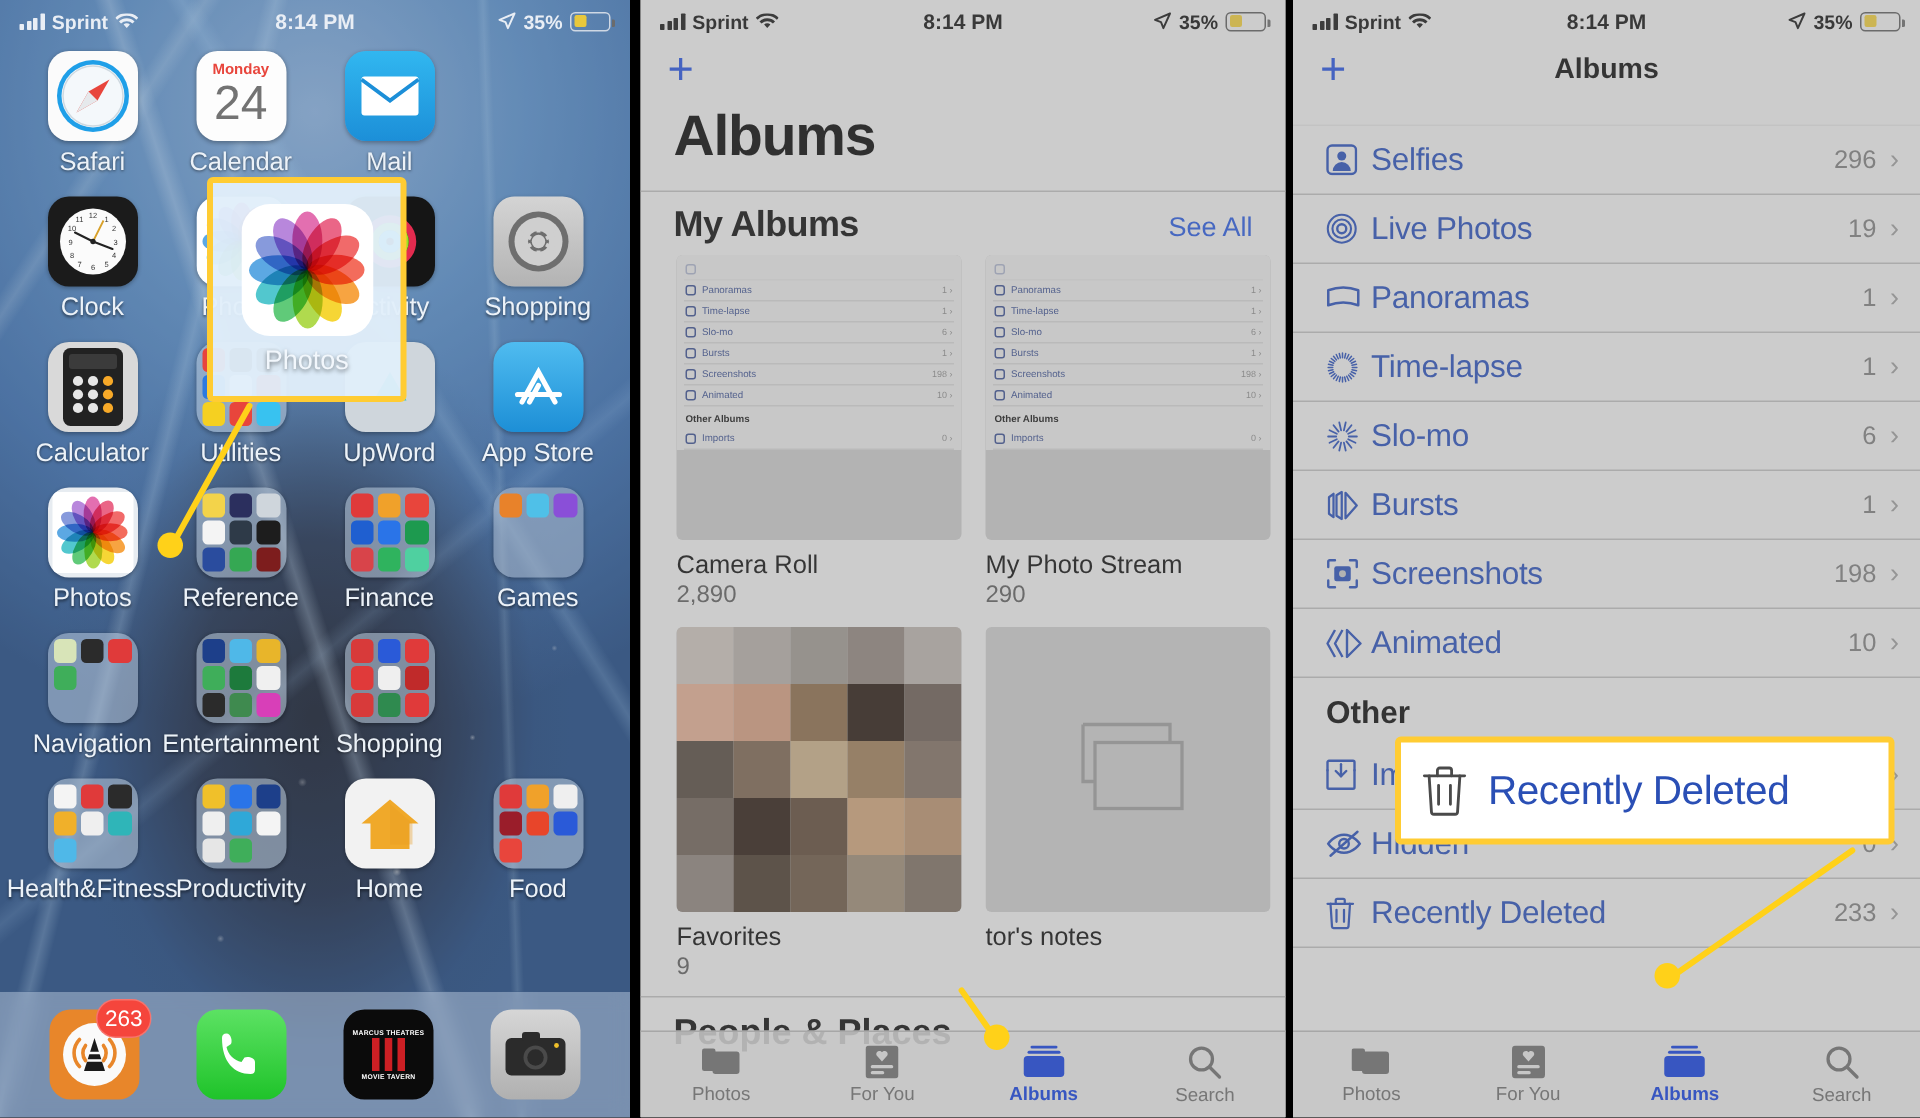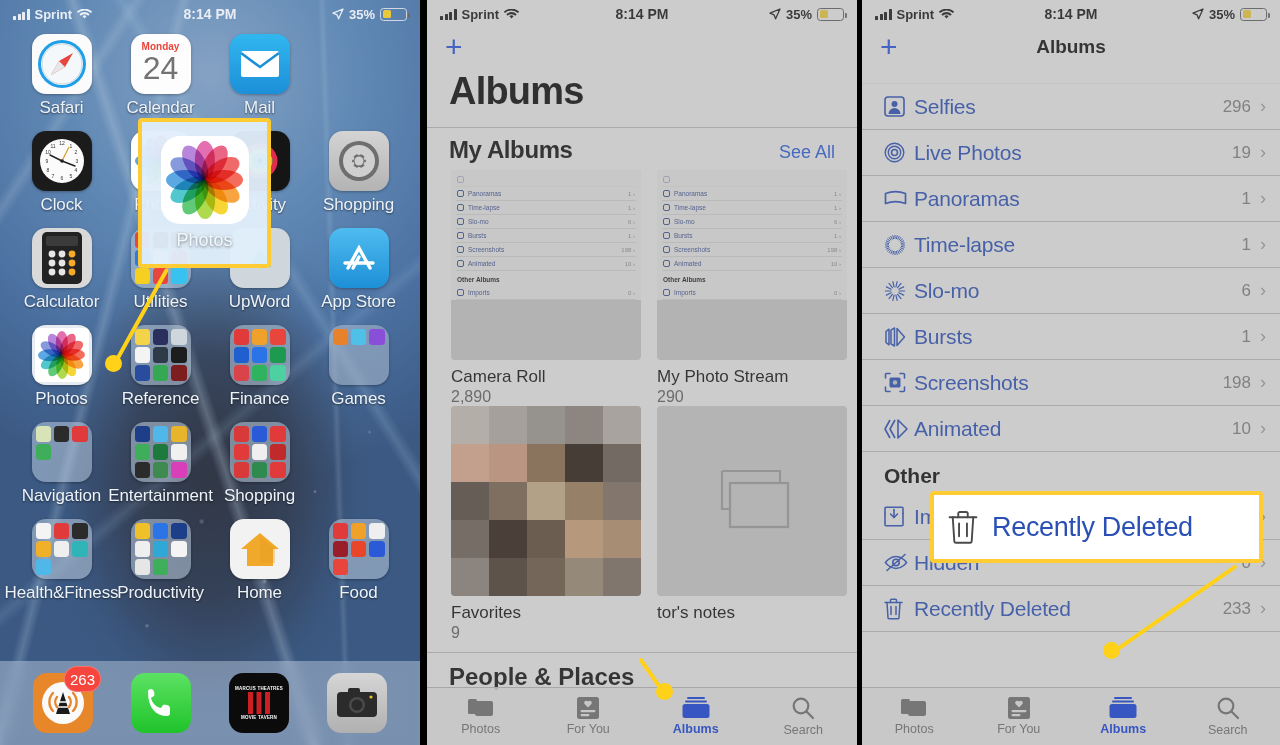--- a/index.html
+++ b/index.html
@@ -728,21 +728,21 @@
                   <span class="mc">0 ›</span>
                 </div>
               </div>
           </div>
           <div class="albname">My Photo Stream</div>
           <div class="albcount">290</div>
         </div>
 
       </div>
 
-      <div class="albgrid" style="">
+      <div class="albgrid" style="margin-top:12px">
         <div class="albcol">
           <div class="thumb">
             <div class="pixblock">
               <span style="background:#c6bdb7"></span>
                 <span style="background:#b0a9a4"></span>
                 <span style="background:#9b958f"></span>
                 <span style="background:#8f837c"></span>
                 <span style="background:#b5aea8"></span>
               <span style="background:#dba990"></span>
                 <span style="background:#cf9a7d"></span>

